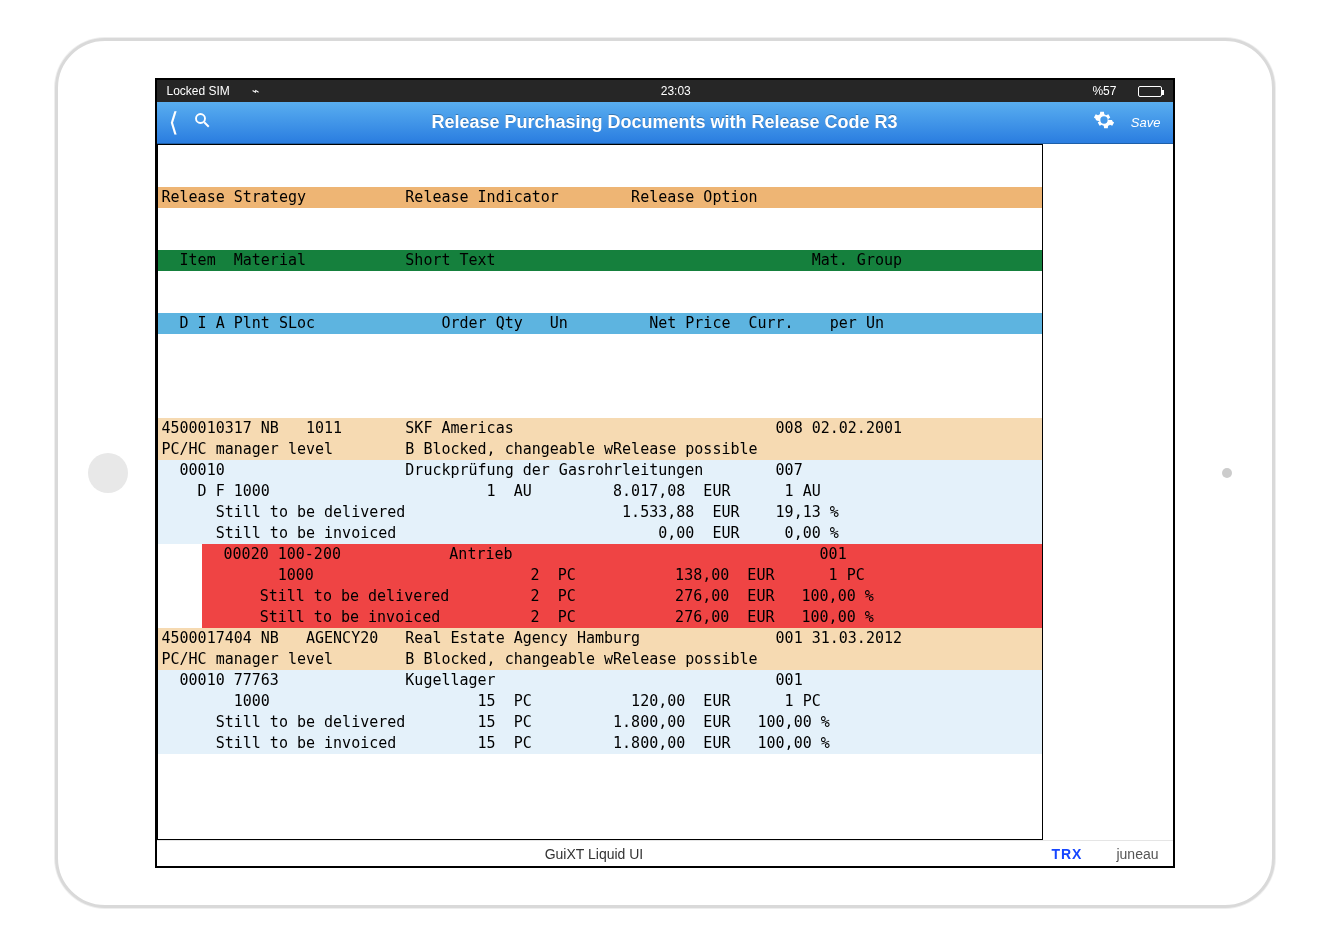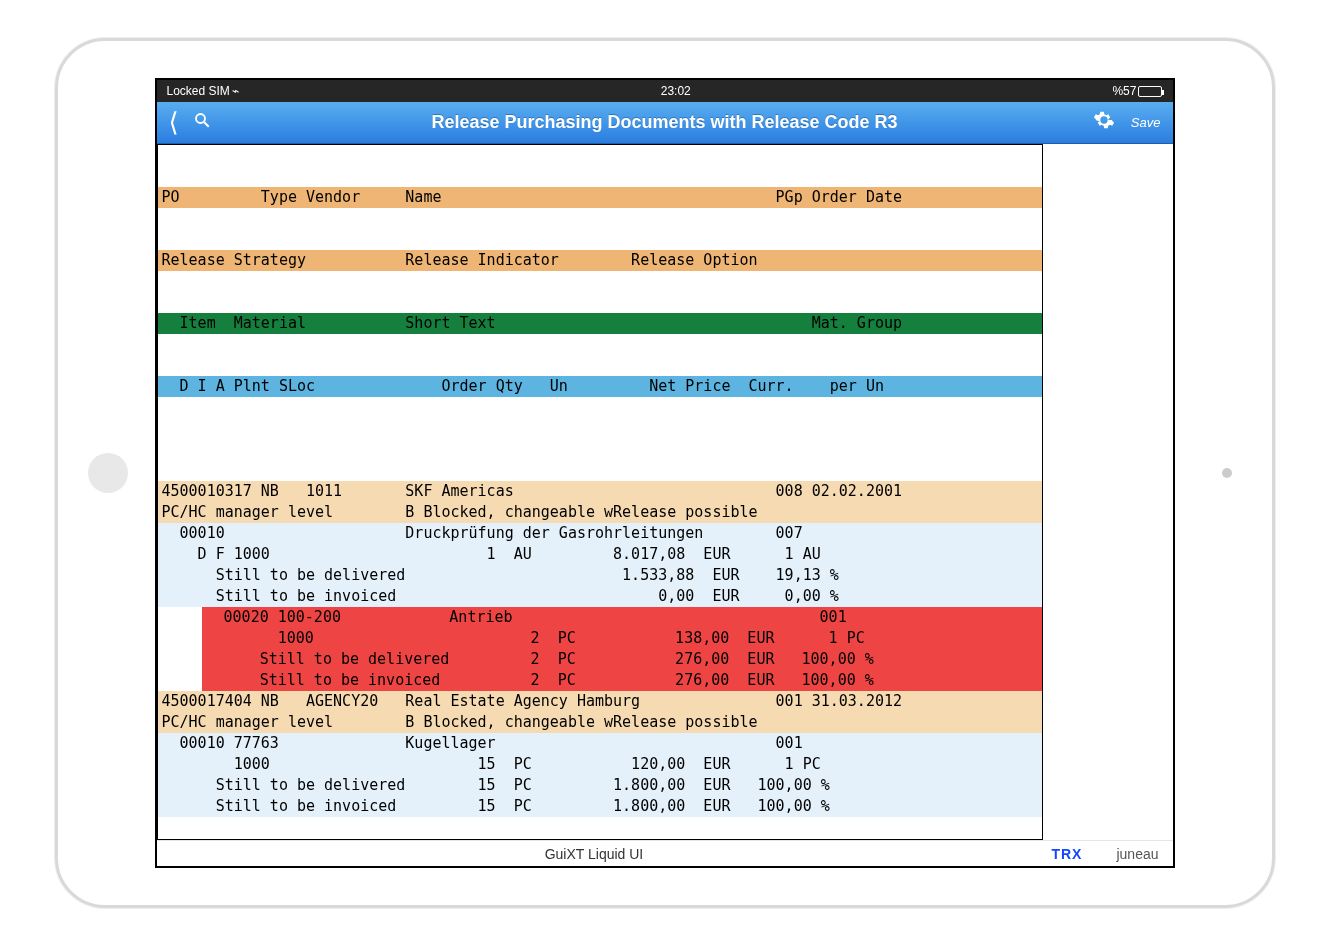--- a/index.html
+++ b/index.html
@@ -58,21 +58,21 @@
   .status-bar {
     height: 22px;
     background: #262626;
     color: #fff;
     font-size: 12px;
     display: flex;
     align-items: center;
     justify-content: space-between;
     padding: 0 10px;
   }
-  .status-left, .status-right { display: flex; align-items: center; gap: 2px; }
+  .status-left, .status-right { display: flex; align-items: center; gap: 22px; }
   .wifi { font-size: 12px; }
   .battery {
     width: 24px; height: 11px; border: 1px solid #fff; border-radius: 2px; position: relative;
   }
   .battery::after { content:""; position:absolute; right:-3px; top:3px; width:2px; height:5px; background:#fff; }
   .battery-fill { height:100%; width:92%; background:#fff; }
   
   .nav-bar {
     height: 42px;
     background: linear-gradient(#59aef0, #2a7de0);
@@ -169,21 +169,21 @@
   <div class="home-button"></div>
   <div class="camera-dot"></div>
 
   <div class="screen">
 
     <div class="status-bar">
       <div class="status-left">
         <span>Locked SIM</span>
         <span class="wifi">⌁</span>
       </div>
-      <div>23:02</div>
+      <div>23:03</div>
       <div class="status-right">
         <span>%57</span>
         <span class="battery"><span class="battery-fill"></span></span>
       </div>
     </div>
 
     <div class="nav-bar">
       <span class="nav-back">⟨</span>
       <span class="nav-search">
         <svg width="18" height="18" viewBox="0 0 24 24" fill="none" stroke="#fff" stroke-width="2.5">
@@ -198,21 +198,20 @@
               <path d="M12 8a4 4 0 100 8 4 4 0 000-8zm9 4a7 7 0 01-.1 1.2l2.1 1.6-2 3.4-2.5-1a7 7 0 01-2 1.2l-.4 2.6h-4l-.4-2.6a7 7 0 01-2-1.2l-2.5 1-2-3.4 2.1-1.6A7 7 0 013 12c0-.4 0-.8.1-1.2L1 9.2l2-3.4 2.5 1a7 7 0 012-1.2L7.9 3h4l.4 2.6a7 7 0 012 1.2l2.5-1 2 3.4-2.1 1.6c.1.4.1.8.1 1.2z"></path>
             </svg>
         </span>
         <span class="nav-save">Save</span>
       </div>
     </div>
 
 
     <div class="main">
       <div class="report" id="report">
-        <div class="hdr-orange">PO         Type Vendor     Name                                     PGp Order Date</div>
         <div class="hdr-orange">Release Strategy           Release Indicator        Release Option</div>
         <div class="hdr-blue">  Item  Material           Short Text                                   Mat. Group</div>
         <div class="hdr-blue2">  D I A Plnt SLoc              Order Qty   Un         Net Price  Curr.    per Un</div>
         
       <div class="row-white"> </div><div class="row-peach">4500010317 NB   1011       SKF Americas                             008 02.02.2001</div><div class="row-peach">PC/HC manager level        B Blocked, changeable wRelease possible</div><div class="row-sky-a">  00010                    Druckprüfung der Gasrohrleitungen        007</div><div class="row-sky-a">    D F 1000                        1  AU         8.017,08  EUR      1 AU</div><div class="row-sky-a">      Still to be delivered                        1.533,88  EUR    19,13 %</div><div class="row-sky-a">      Still to be invoiced                             0,00  EUR     0,00 %</div><div class="row-sky-b">  00020 100-200            Antrieb                                  001</div><div class="row-sky-b">        1000                        2  PC           138,00  EUR      1 PC</div><div class="row-sky-b">      Still to be delivered         2  PC           276,00  EUR   100,00 %</div><div class="row-sky-b">      Still to be invoiced          2  PC           276,00  EUR   100,00 %</div><div class="row-peach">4500017404 NB   AGENCY20   Real Estate Agency Hamburg               001 31.03.2012</div><div class="row-peach">PC/HC manager level        B Blocked, changeable wRelease possible</div><div class="row-sky-a">  00010 77763              Kugellager                               001</div><div class="row-sky-a">        1000                       15  PC           120,00  EUR      1 PC</div><div class="row-sky-a">      Still to be delivered        15  PC         1.800,00  EUR   100,00 %</div><div class="row-sky-a">      Still to be invoiced         15  PC         1.800,00  EUR   100,00 %</div></div>
       <div class="right-gutter"></div>
     </div>
 
     <div class="footer">
       <div class="footer-center">GuiXT Liquid UI</div>

